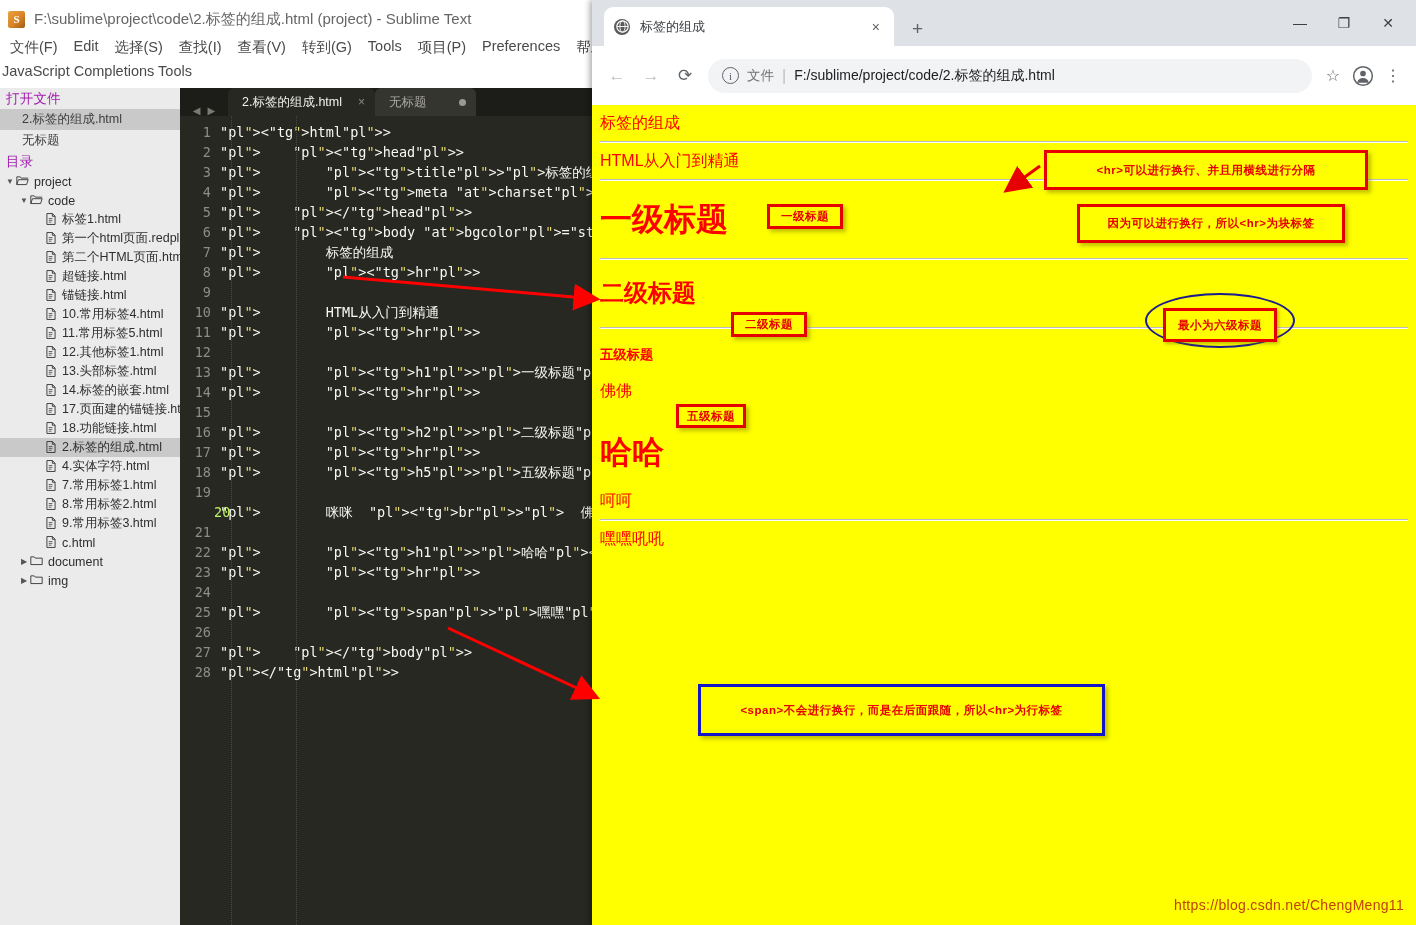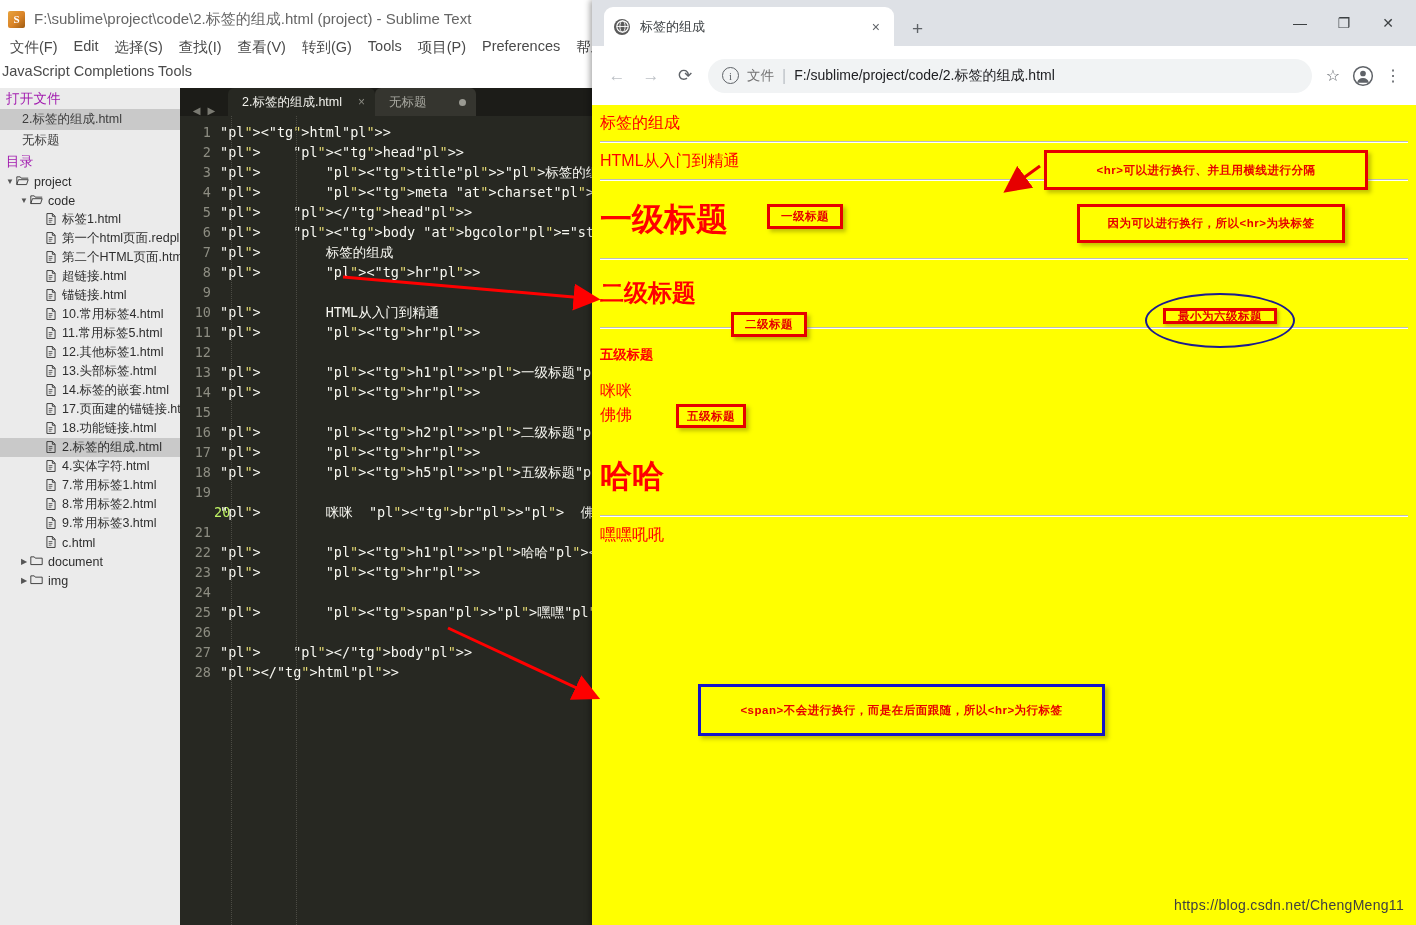--- a/index.html
+++ b/index.html
@@ -139,21 +139,21 @@
     font-size:11.5px; font-weight:bold; display:flex; align-items:center; justify-content:center;
     box-shadow:3px 3px 4px rgba(120,120,0,.45);
     letter-spacing:0.5px; white-space:nowrap;text-align:right;
   }
   .anno.blue { border-color:#1414c8; color:#e60000; }
   .ellipse {
     position:absolute; border:2px solid #1b1b8f; border-radius:50%; background:transparent;
   }
   .arrow { position:absolute; pointer-events:none; }
   #watermark {
-    position:absolute; right:12px; bottom:12px; color:#404040; font-size:14px;
+    position:absolute; right:12px; bottom:12px; color:#c2410c; font-size:14px;
     letter-spacing:0.3px; white-space:nowrap;
   }
 </style>
 </head>
 <body>
 
 <div id="sublime">
 
   <div id="st-titlebar">
     <div id="st-icon">S</div>
@@ -515,23 +515,23 @@
     <div id="page-inner">
       <p class="p-text">标签的组成</p>
       <hr class="p-hr">
       <p class="p-text">HTML从入门到精通</p>
       <hr class="p-hr">
       <h1 class="p-h1">一级标题</h1>
       <hr class="p-hr">
       <h2 class="p-h2">二级标题</h2>
       <hr class="p-hr">
       <h5 class="p-h5">五级标题</h5>
-      <p class="p-text" style="margin-top:18px">咪咪</p>
       <p class="p-text" style="margin-top:4px">佛佛</p>
       <h1 class="p-h1" style="margin-top:34px">哈哈</h1>
+      <p class="p-text">呵呵</p>
       <hr class="p-hr">
       <p class="p-text">嘿嘿吼吼</p>
     </div>
 
     <div id="watermark">https://blog.csdn.net/ChengMeng11</div>
   </div>
 </div>
 
 <div id="overlay" style="position:absolute;left:0;top:0;width:1416px;height:925px;pointer-events:none;">
 
@@ -554,21 +554,21 @@
 
   <div class="anno" style="left:1044px; top:150px; width:324px; height:40px;">&lt;hr&gt;可以进行换行、并且用横线进行分隔</div>
 
   <div class="anno" style="left:767px; top:204px; width:76px; height:25px;">一级标题</div>
 
   <div class="anno" style="left:1077px; top:204px; width:268px; height:39px;">因为可以进行换行，所以&lt;hr&gt;为块标签</div>
 
   <div class="anno" style="left:731px; top:312px; width:76px; height:25px;">二级标题</div>
 
   <div class="ellipse" style="left:1145px; top:293px; width:150px; height:55px;"></div>
-  <div class="anno" style="left:1163px; top:308px; width:114px; height:16px; box-shadow:2px 2px 3px rgba(120,120,0,.45);">最小为六级标题</div>
+  <div class="anno" style="left:1163px; top:308px; width:114px; height:34px; box-shadow:2px 2px 3px rgba(120,120,0,.45);">最小为六级标题</div>
 
   <div class="anno" style="left:676px; top:404px; width:70px; height:24px;">五级标题</div>
 
 
 
   <div class="anno blue" style="left:698px; top:684px; width:407px; height:52px;">&lt;span&gt;不会进行换行，而是在后面跟随，所以&lt;hr&gt;为行标签</div>
 
 </div>
 
 </body></html>

